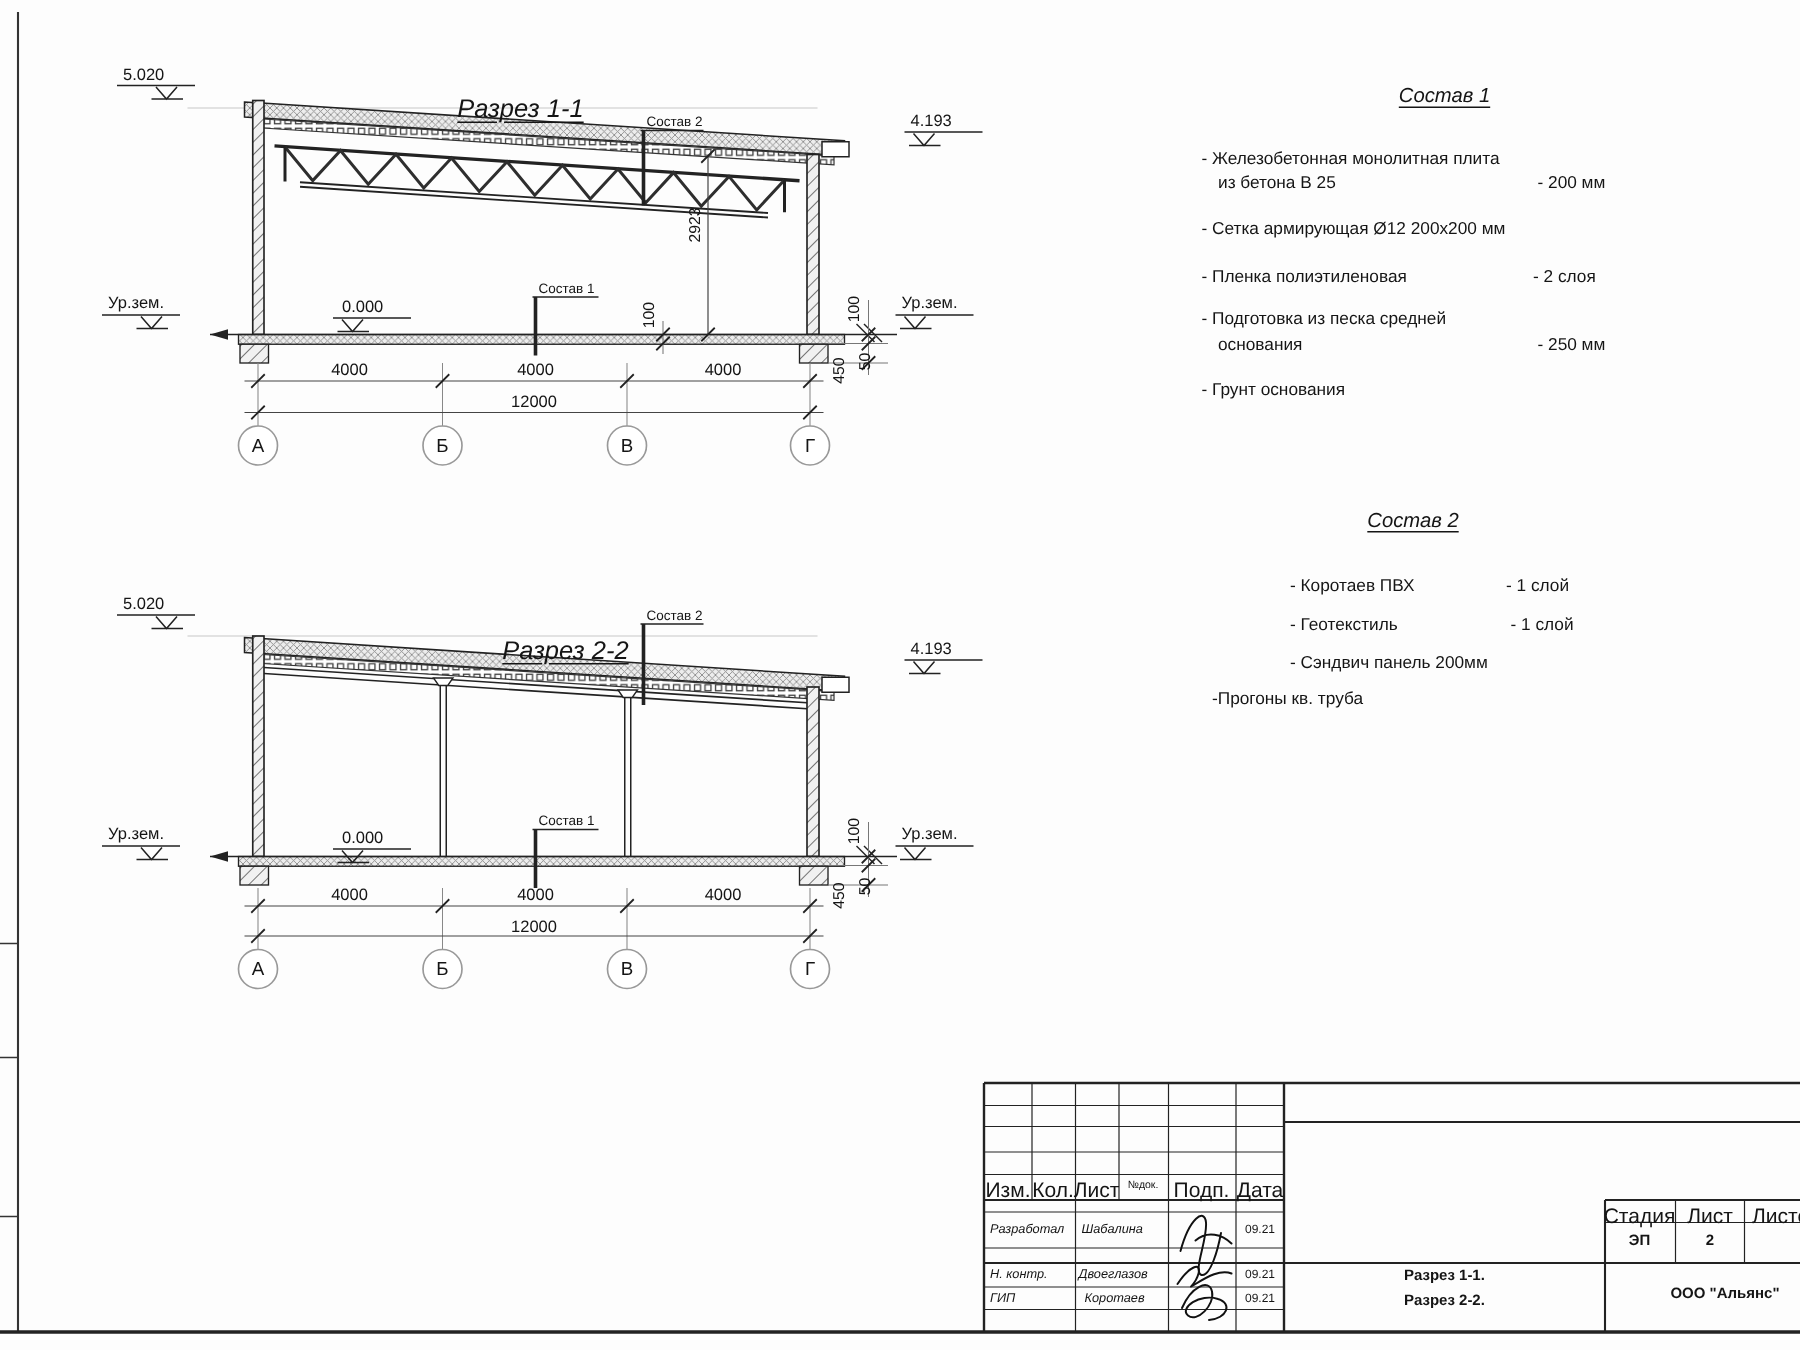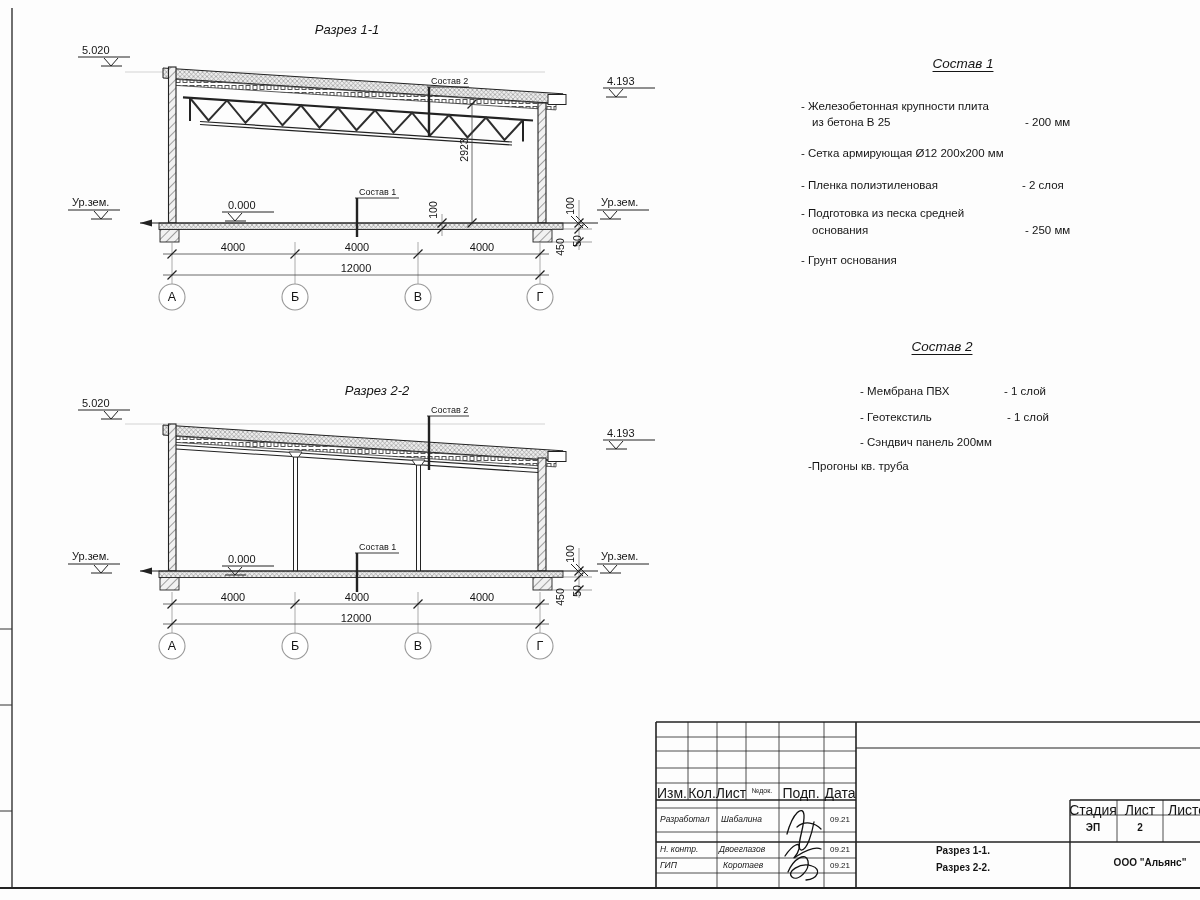--- a/index.html
+++ b/index.html
@@ -4,21 +4,21 @@
 <style>
   html,body{margin:0;padding:0;}
   body{
     width:1200px;height:900px;position:relative;overflow:hidden;
     background:#fdfdfd;font-family:"Liberation Sans",sans-serif;color:#111;
   }
   svg.art{position:absolute;left:0;top:0;z-index:1;}
   .t{position:absolute;white-space:nowrap;color:#151515;z-index:2;line-height:1.15;}
   .cx{transform:translateX(-50%);}
   .rot{transform:translate(-50%,-50%) rotate(-90deg);font-size:10.5px;}
-  .sec-title{font-size:13px;font-style:italic;text-underline-offset:3px;}
+  .sec-title{font-size:17px;font-style:italic;text-decoration:underline;text-underline-offset:3px;margin-top:40px;}
   .list-title{font-size:13.5px;font-style:italic;text-decoration:underline;text-underline-offset:3px;}
   .li{font-size:11.5px;}
   .lvl{font-size:11px;}
   .dim{font-size:11px;}
   .axis{font-size:12.5px;}
   .co{font-size:9px;}
   .tb95{font-size:14px;}
   .tb85{font-size:8.5px;font-style:italic;}
   .tb8{font-size:8px;}
   .tb7{font-size:7px;}
@@ -287,33 +287,33 @@
 <div class="t dim cx" style="left:233px;top:591px">4000</div>
 <div class="t dim cx" style="left:357px;top:591px">4000</div>
 <div class="t dim cx" style="left:482px;top:591px">4000</div>
 <div class="t dim cx" style="left:356px;top:612px">12000</div>
 <div class="t axis cx" style="left:172px;top:639px">А</div>
 <div class="t axis cx" style="left:295px;top:639px">Б</div>
 <div class="t axis cx" style="left:418px;top:639px">В</div>
 <div class="t axis cx" style="left:540px;top:639px">Г</div>
 
 <div class="t list-title cx" style="left:963px;top:56px">Состав 1</div>
-<div class="t li" style="left:801px;top:100px">- Железобетонная  крупности плита</div>
+<div class="t li" style="left:801px;top:100px">- Железобетонная  монолитная плита</div>
 <div class="t li" style="left:812px;top:116px">из бетона В 25</div>
 <div class="t li" style="left:1025px;top:116px">- 200 мм</div>
 <div class="t li" style="left:801px;top:147px">- Сетка армирующая Ø12 200х200 мм</div>
 <div class="t li" style="left:801px;top:179px">- Пленка полиэтиленовая</div>
 <div class="t li" style="left:1022px;top:179px">-  2 слоя</div>
 <div class="t li" style="left:801px;top:207px">- Подготовка из песка средней</div>
 <div class="t li" style="left:812px;top:224px">основания</div>
 <div class="t li" style="left:1025px;top:224px">- 250 мм</div>
 <div class="t li" style="left:801px;top:254px">- Грунт основания</div>
 
 <div class="t list-title cx" style="left:942px;top:339px">Состав 2</div>
-<div class="t li" style="left:860px;top:385px">- Мембрана ПВХ</div>
+<div class="t li" style="left:860px;top:385px">- Коротаев ПВХ</div>
 <div class="t li" style="left:1004px;top:385px">- 1 слой</div>
 <div class="t li" style="left:860px;top:411px">- Геотекстиль</div>
 <div class="t li" style="left:1007px;top:411px">- 1 слой</div>
 <div class="t li" style="left:860px;top:436px">- Сэндвич панель 200мм</div>
 <div class="t li" style="left:808px;top:460px">-Прогоны кв. труба</div>
 
 <div class="t tb95 cx" style="left:672px;top:785px">Изм.</div>
 <div class="t tb95 cx" style="left:702px;top:785px">Кол.</div>
 <div class="t tb95 cx" style="left:731px;top:785px">Лист</div>
 <div class="t tb7 cx" style="left:762px;top:787px">№док.</div>

